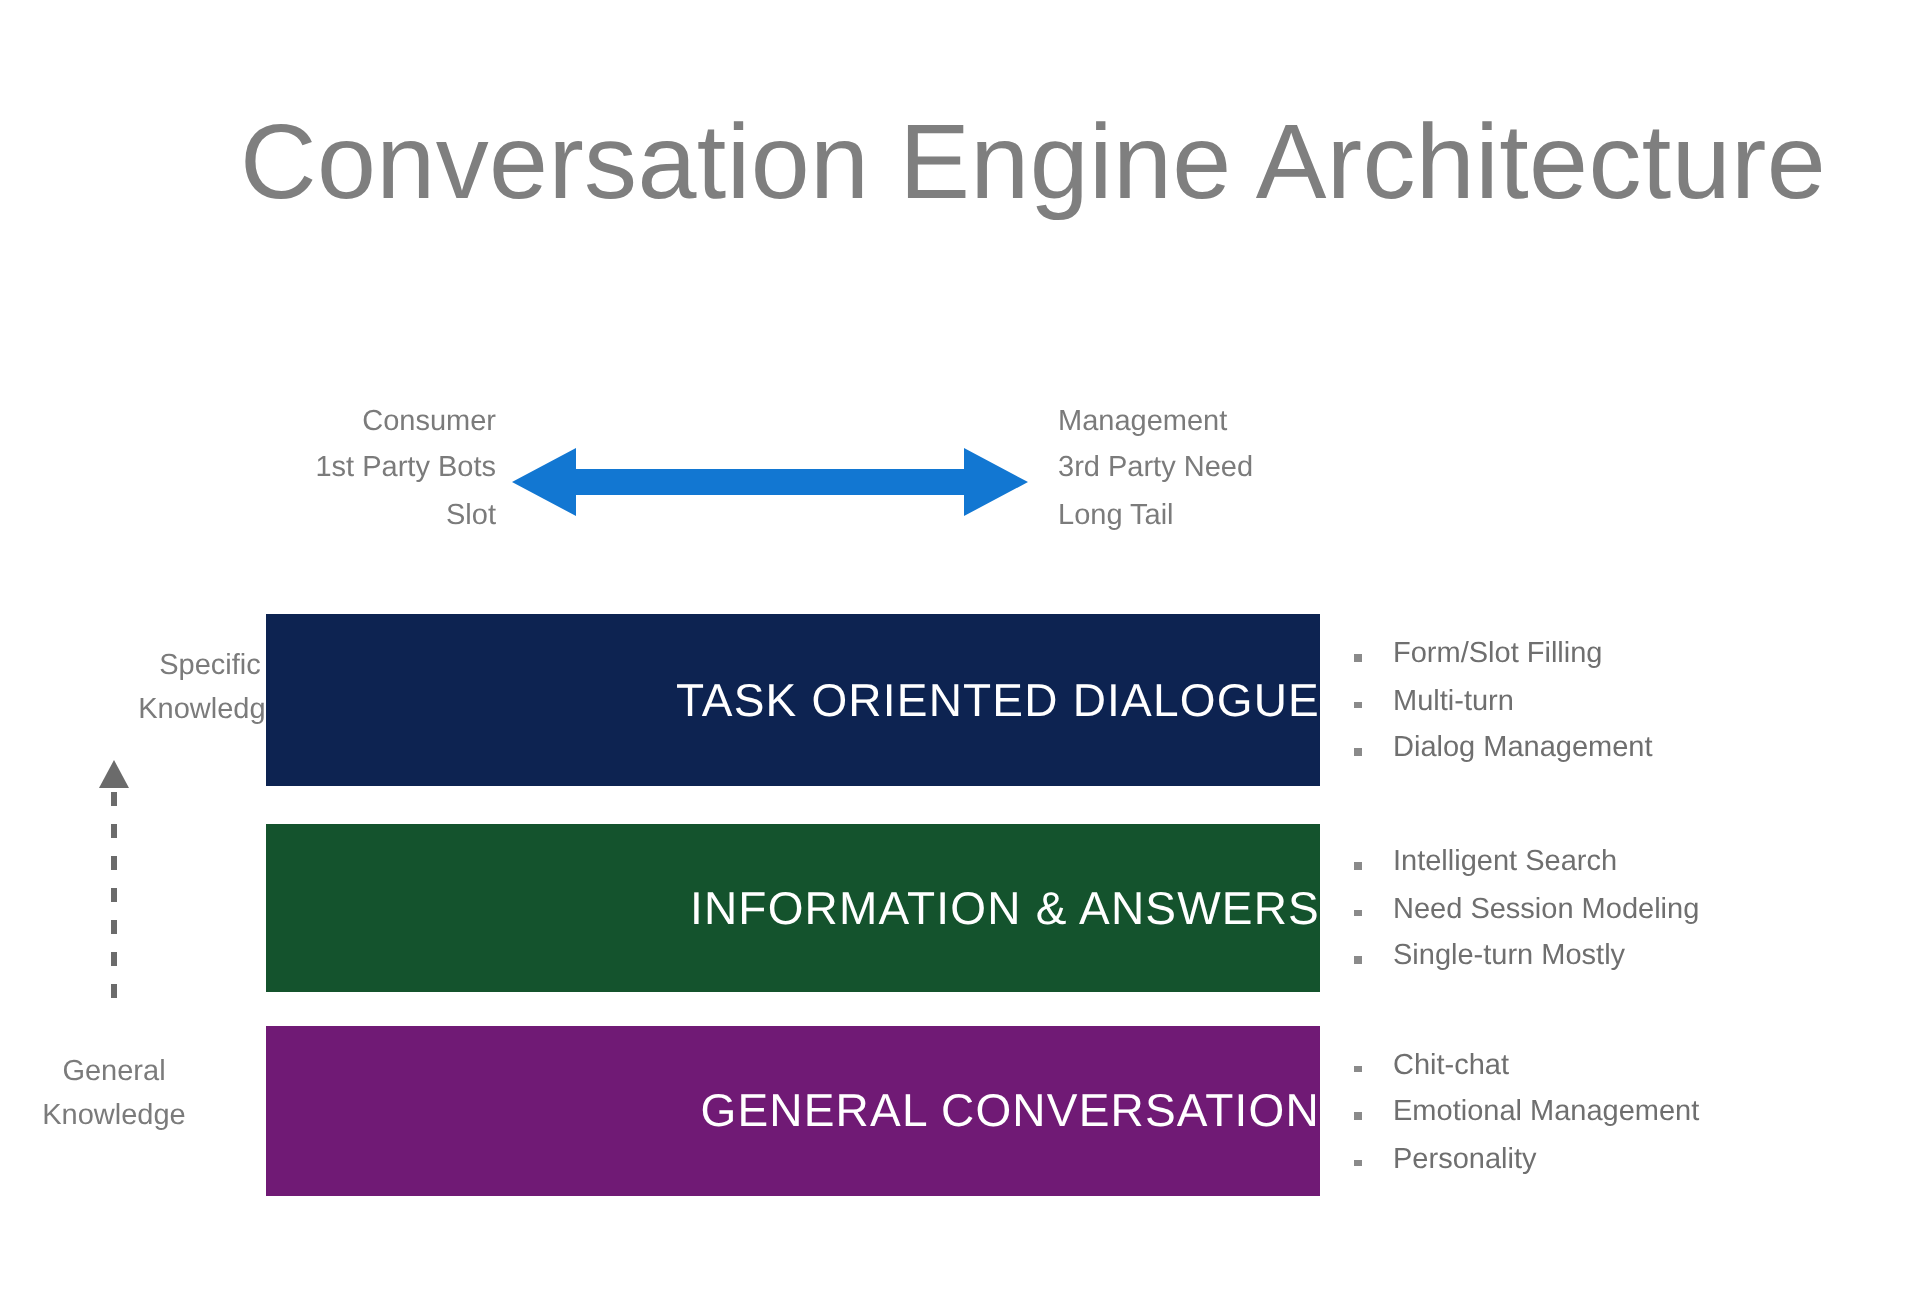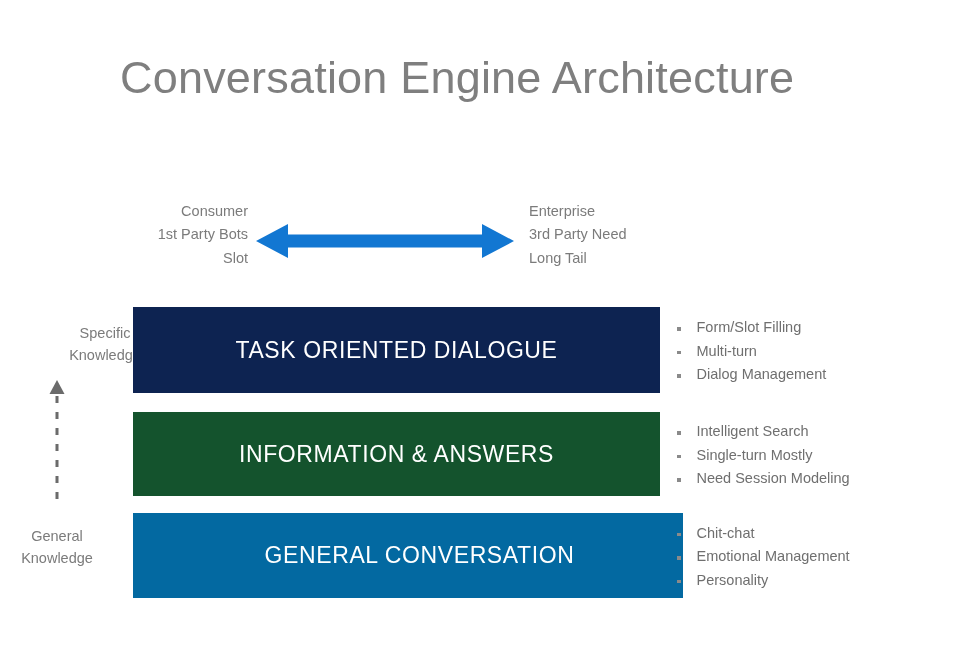--- a/index.html
+++ b/index.html
@@ -19,21 +19,21 @@
     background: #ffffff;
     overflow: hidden;
   }
 
   
   .slide-title {
     position: absolute;
     left: 120px;
     top: 52px;
     width: 800px;
-    font-size: 45px;
+    font-size: 53px;
     font-weight: 300;
     letter-spacing: 0.2px;
     color: #7f7f7f;
     line-height: 1.15;
     white-space: nowrap;
   }
 
   
   .spectrum {
     position: absolute;
@@ -116,21 +116,21 @@
   .layer-row.r2 { top: 513px; height: 85px; }
 
   .layer-bar {
     position: absolute;
     left: 0;
     top: 0;
     width: 527px;
     height: 100%;
     display: flex;
     align-items: center;
-    justify-content: center;
+    justify-content: flex-end;
   }
   .layer-bar-text {
     color: #ffffff;
     font-size: 23px;
     font-weight: 400;
     letter-spacing: 0.6px;
     white-space: nowrap;
     text-align: center;
   }
 
@@ -172,21 +172,21 @@
 
   <div class="spectrum">
 
     <div class="spectrum-labels left">
       <div>Consumer</div>
       <div>1st Party Bots</div>
       <div>Slot</div>
     </div>
 
     <div class="spectrum-labels right">
-      <div>Enterprise</div>
+      <div>Management</div>
       <div>3rd Party Need</div>
       <div>Long Tail</div>
     </div>
   </div>
 
   <svg class="spectrum-arrow" viewBox="0 0 258 38">
     <path d="M 0 19 L 32 2 L 32 12.5 L 226 12.5 L 226 2 L 258 19 L 226 36 L 226 25.5 L 32 25.5 L 32 36 Z" fill="#1277d2"></path>
   </svg>
 
   <div class="knowledge-axis">
@@ -232,31 +232,31 @@
       <div class="layer-bar" style="background: #14532d;">
         <span class="layer-bar-text">INFORMATION &amp; ANSWERS</span>
       </div>
       <div class="layer-bullets">
         <div class="bullet-item">
           <span class="bullet-marker"></span>
           <span class="bullet-text">Intelligent Search</span>
         </div>
         <div class="bullet-item">
           <span class="bullet-marker"></span>
+          <span class="bullet-text">Need Session Modeling</span>
+        </div>
+        <div class="bullet-item">
+          <span class="bullet-marker"></span>
           <span class="bullet-text">Single-turn Mostly</span>
         </div>
-        <div class="bullet-item">
-          <span class="bullet-marker"></span>
-          <span class="bullet-text">Need Session Modeling</span>
-        </div>
       </div>
     </div>
 
     <div class="layer-row r2">
-      <div class="layer-bar" style="background: #0369a1; padding-left: 23px;">
+      <div class="layer-bar" style="background: #701a75;">
         <span class="layer-bar-text">GENERAL CONVERSATION</span>
       </div>
       <div class="layer-bullets">
         <div class="bullet-item">
           <span class="bullet-marker"></span>
           <span class="bullet-text">Chit-chat</span>
         </div>
         <div class="bullet-item">
           <span class="bullet-marker"></span>
           <span class="bullet-text">Emotional Management</span>

